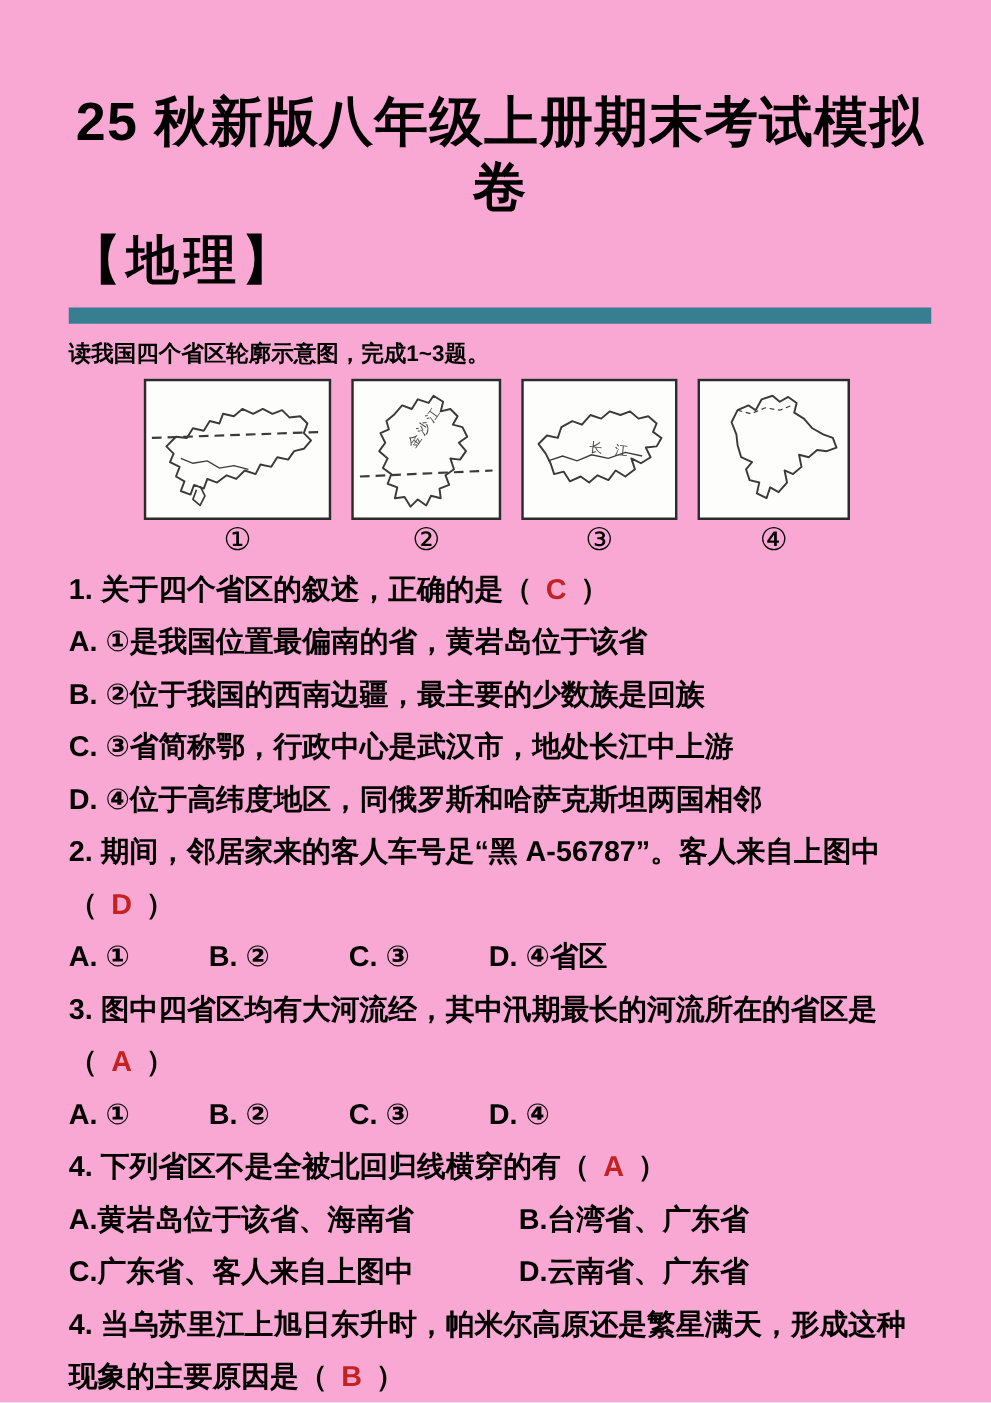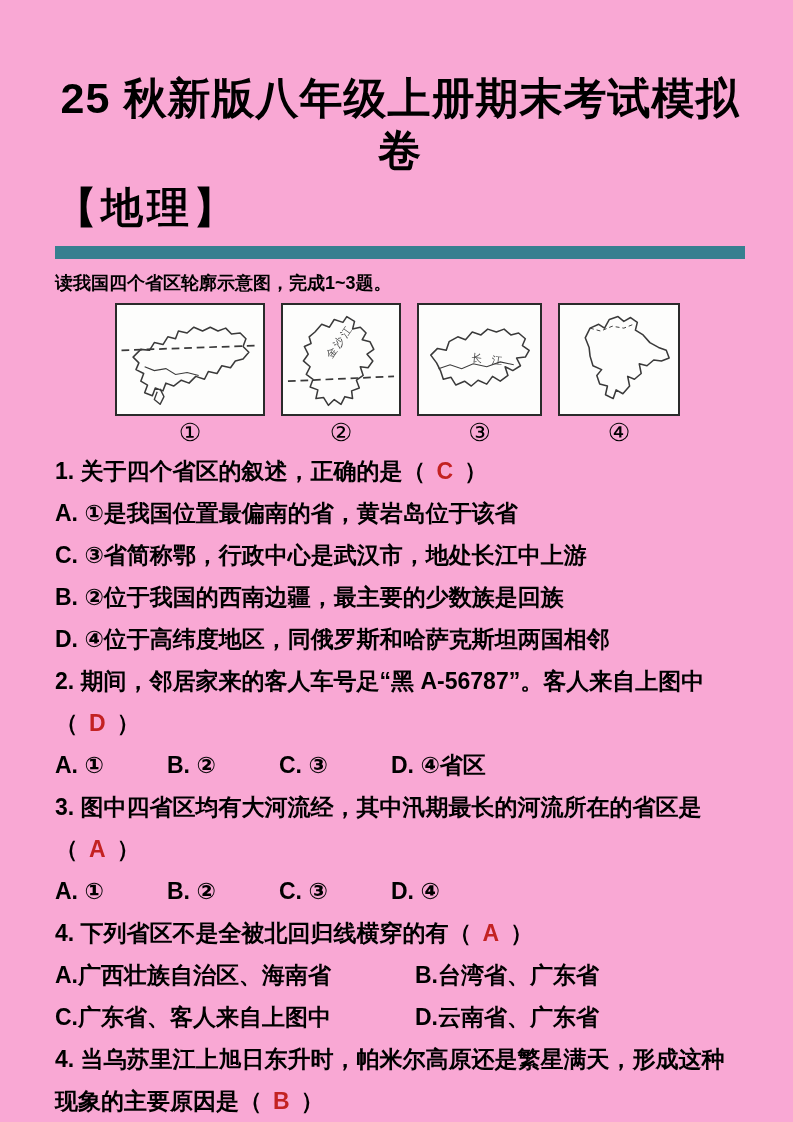--- a/index.html
+++ b/index.html
@@ -134,30 +134,30 @@
             <path d="M31,24 L42,27 L54,22 L66,24 L76,20" stroke="#3a3a3a" stroke-width="1" stroke-dasharray="4,3" fill="none"></path>
           </svg>
         </div>
         <div class="map-num">④</div>
       </div>
 
     </div>
 
     <p class="qline q-first"><span>1. 关于四个省区的叙述，正确的是（</span><span class="ans">C</span><span>）</span></p>
     <p class="qline">A. ①是我国位置最偏南的省，黄岩岛位于该省</p>
+    <p class="qline">B. ②位于我国的西南边疆，最主要的少数族是回族</p>
     <p class="qline">C. ③省简称鄂，行政中心是武汉市，地处长江中上游</p>
-    <p class="qline">B. ②位于我国的西南边疆，最主要的少数族是回族</p>
     <p class="qline">D. ④位于高纬度地区，同俄罗斯和哈萨克斯坦两国相邻</p>
 
     <p class="qline"><span>2. 期间，邻居家来的客人车号足“黑 A-56787”。客人来自上图中（</span><span class="ans">D</span><span>）</span></p>
     <p class="qline"><span class="opt-cell">A. ①</span><span class="opt-cell">B. ②</span><span class="opt-cell">C. ③</span><span class="opt-cell">D. ④省区</span></p>
 
     <p class="qline"><span>3. 图中四省区均有大河流经，其中汛期最长的河流所在的省区是（</span><span class="ans">A</span><span>）</span></p>
     <p class="qline"><span class="opt-cell">A. ①</span><span class="opt-cell">B. ②</span><span class="opt-cell">C. ③</span><span class="opt-cell">D. ④</span></p>
 
     <p class="qline"><span>4. 下列省区不是全被北回归线横穿的有（</span><span class="ans">A</span><span>）</span></p>
-    <p class="qline two-col"><span>A.广西壮族自治区、海南省</span><span>B.台湾省、广东省</span></p>
+    <p class="qline two-col"><span>A.黄岩岛位于该省、海南省</span><span>B.台湾省、广东省</span></p>
     <p class="qline two-col"><span>C.广东省、客人来自上图中</span><span>D.云南省、广东省</span></p>
 
     <p class="qline"><span>4. 当乌苏里江上旭日东升时，帕米尔高原还是繁星满天，形成这种现象的主要原因是（</span><span class="ans">B</span><span>）</span></p>
 
   </div>
 </div>
 
 </body></html>

